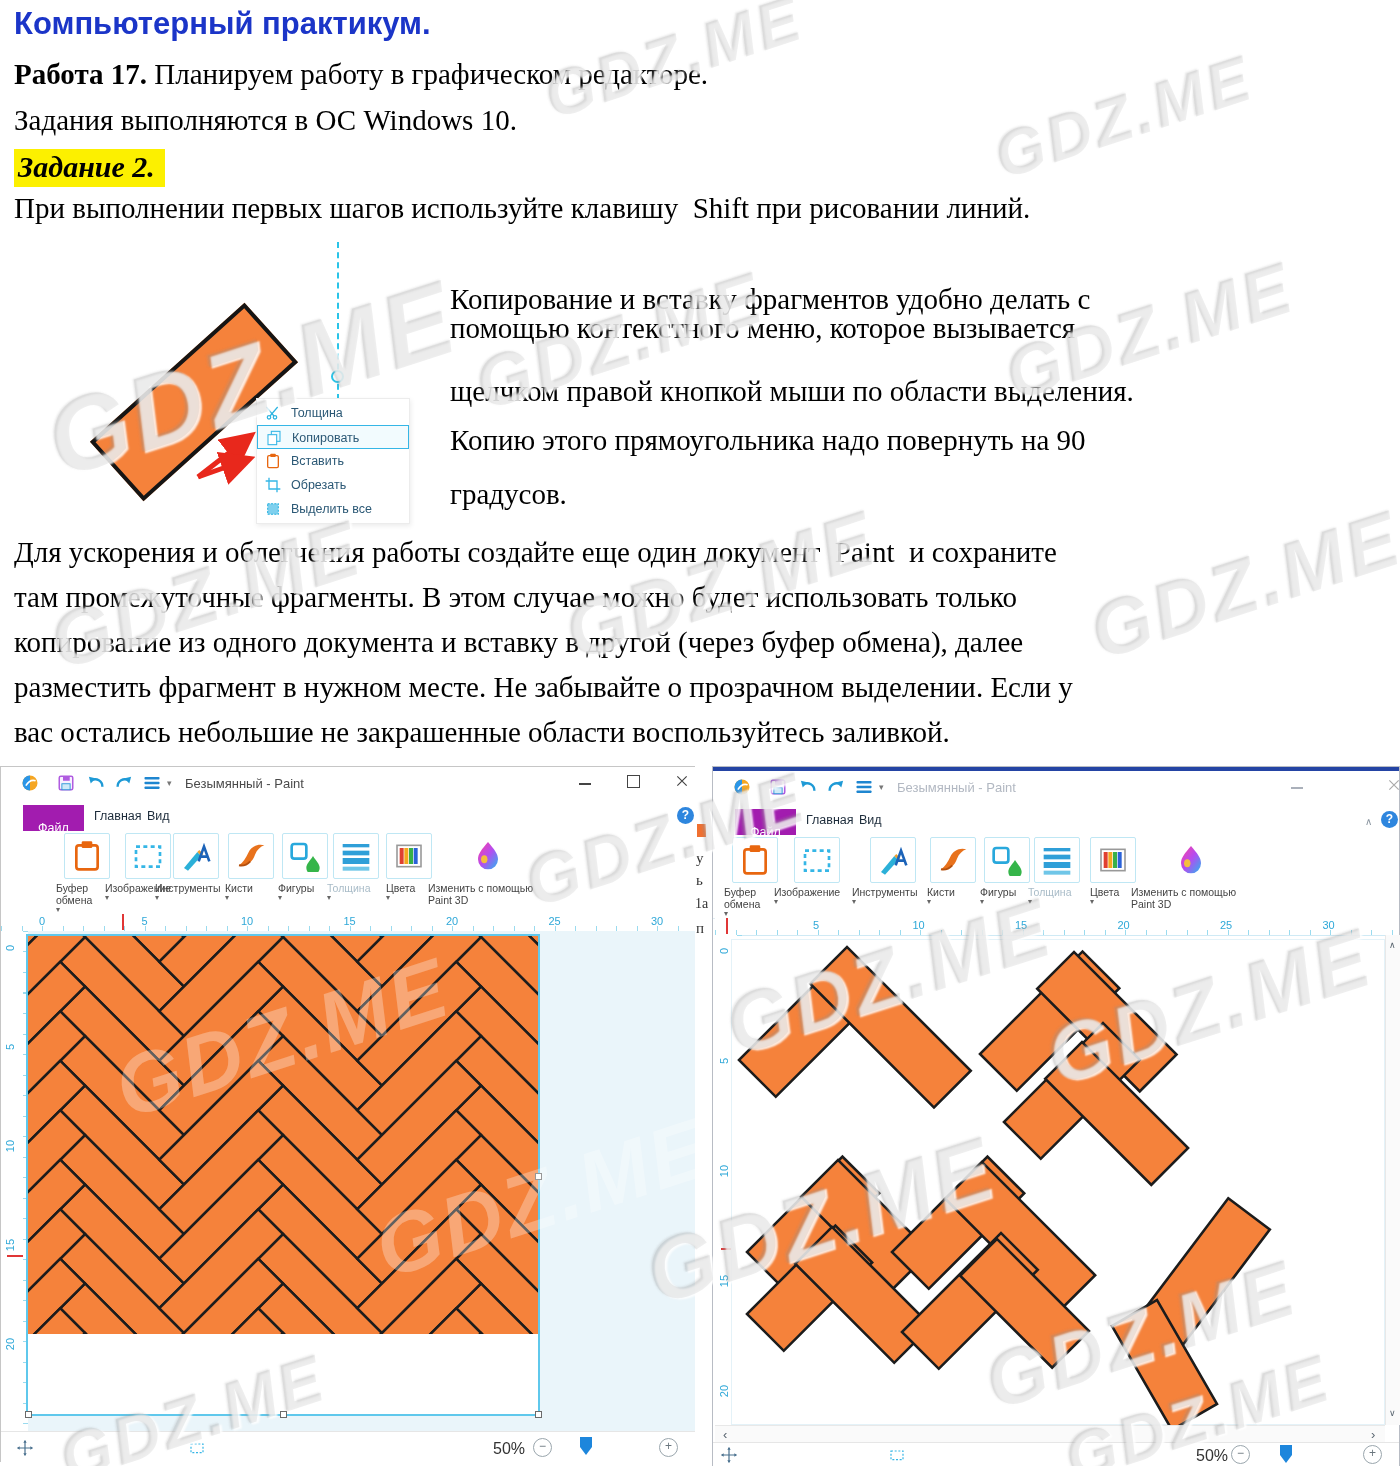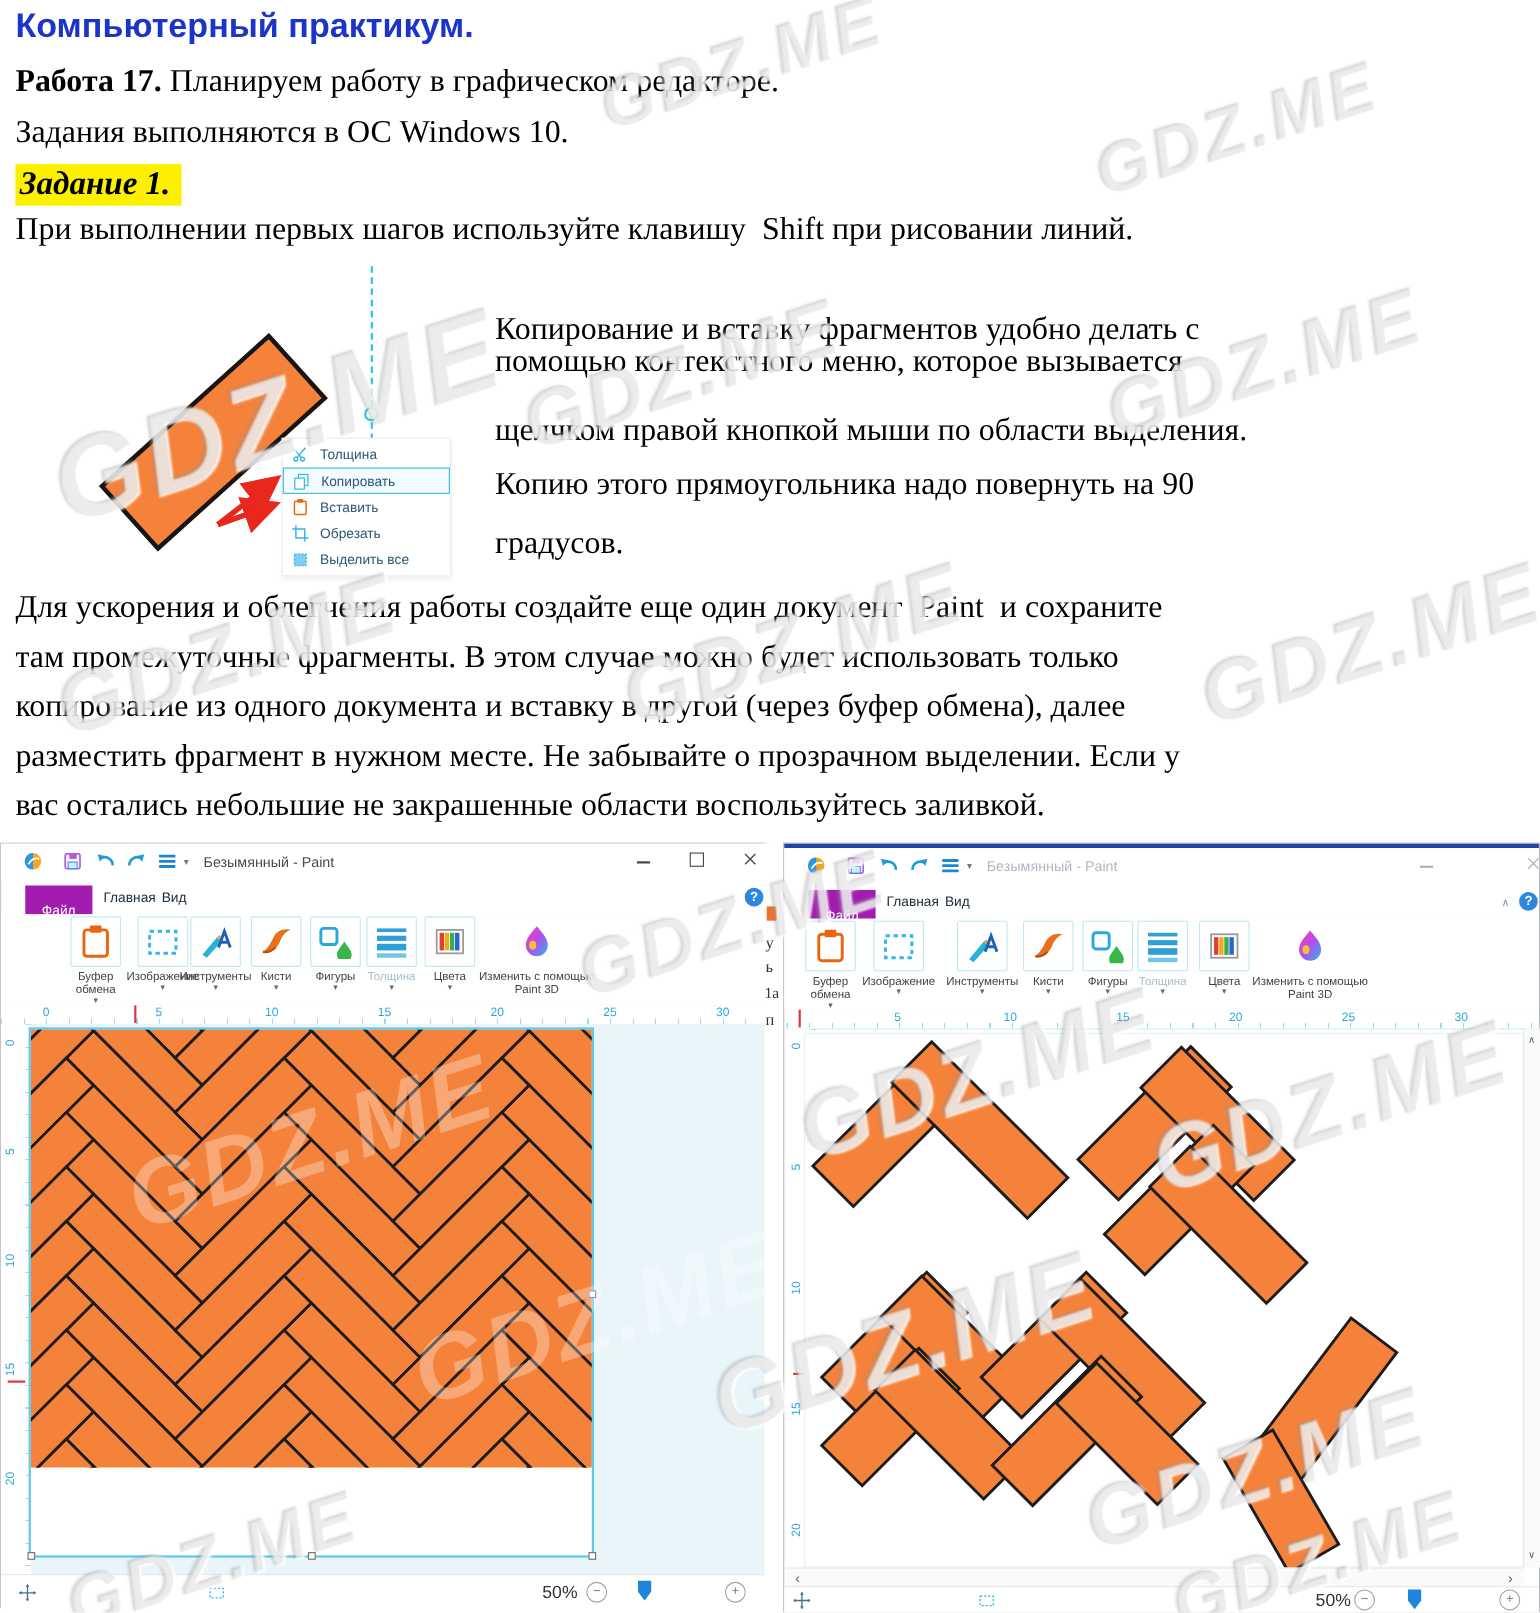--- a/index.html
+++ b/index.html
@@ -32,21 +32,21 @@
   .titlebar{position:absolute;left:0;top:0;width:100%;height:34px;background:#fff}
   .tico{position:absolute;top:7px;width:18px;height:18px}
   .ttl{position:absolute;left:184px;top:9px;font-size:13px;color:#4a4a4a;white-space:pre}
   .ttl.faded{color:#b2b8c2}
   .tabsrow{position:absolute;left:0;top:34px;width:100%;height:30px;border-bottom:1px solid #eef3f6}
   .tab{position:absolute;top:4px;font-size:12.5px;color:#1c2b3a;padding:4px 8px;white-space:pre}
   .tab-file{background:#a21caf;color:#fff;padding:16px 15px}
   .helpq{position:absolute;top:6px;width:17px;height:17px;border-radius:50%;background:#2e86de;color:#fff;
          font-size:12px;font-weight:bold;text-align:center;line-height:17px}
   .ribbon{position:absolute;left:0;top:64px;width:100%;height:83px;background:#fff;border-bottom:1px solid #e2eef4}
-  .rbtn{position:absolute;top:2px;text-align:center;transform:translateX(-50%)}
+  .rbtn{position:absolute;top:2px;transform:translateX(-50%)}
   .ricon-box{width:44px;height:44px;border:1px solid #bfe7f4;border-radius:2px;background:#fff;
              display:flex;align-items:center;justify-content:center;margin:0 auto}
   .ric{width:32px;height:32px}
   .rlabel{font-size:10.5px;color:#444;line-height:12px;margin-top:3px;white-space:normal}
   .rlabel.dim{color:#a9bcc8}
   .rcaret{font-size:8px;color:#666;line-height:8px;display:block}
   .hruler{position:absolute;height:17px;background:#fff;border-bottom:1px solid #cfeaf5;
           background-image:repeating-linear-gradient(90deg,#9adbef 0 1px,transparent 1px 20.5px);
           background-size:100% 5px;background-position:bottom;background-repeat:no-repeat}
   .vruler{position:absolute;width:27px;background:#fff;
@@ -162,21 +162,21 @@
     </symbol>
     <symbol id="sym-pin" viewBox="0 0 14 20">
       <path d="M1 1 H13 V11 L7 19 L1 11 Z" fill="#1d86dc"></path>
     </symbol>
   </defs>
 </svg>
 
 <div class="head" style="left:14px;top:6px">Компьютерный практикум.</div>
 <div class="serif" style="left:14px;top:58px"><span class="bold">Работа 17.</span><span> Планируем работу в графическом редакторе.</span></div>
 <div class="serif" style="left:14px;top:104px">Задания выполняются в ОС Windows 10.</div>
-<div class="task" style="left:14px;top:149px">Задание 1.</div>
+<div class="task" style="left:14px;top:149px">Задание 2.</div>
 <div class="serif" style="left:14px;top:192px">При выполнении первых шагов используйте клавишу  Shift при рисовании линий.</div>
 
 <div class="ill-rect"></div>
 <div class="dotline"></div>
 <div class="dotcircle"></div>
 
 <div class="cmenu">
   <div class="cmitem" style="top:2px">
     <svg class="cmicon">
         <use href="#sym-scissors"></use>

